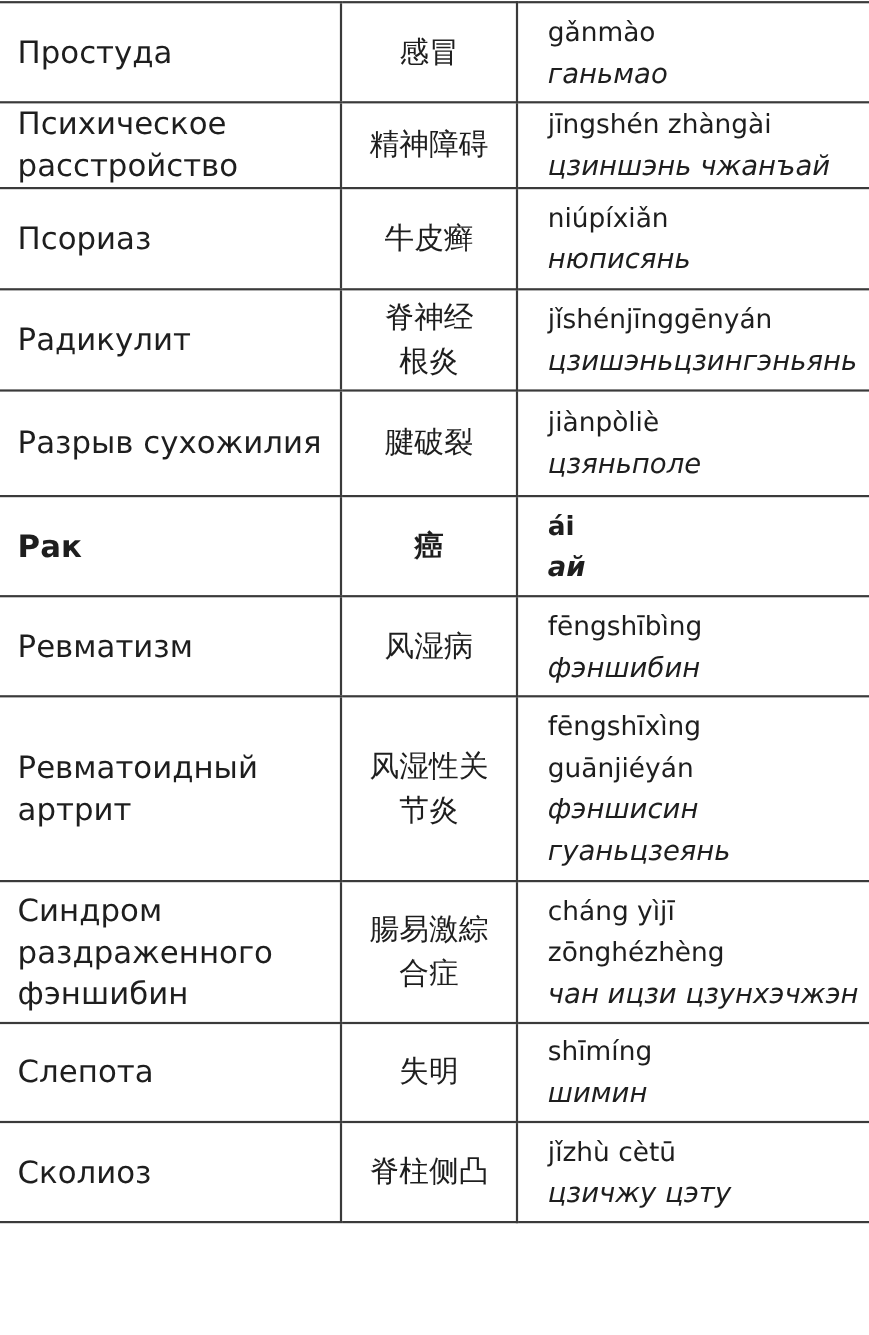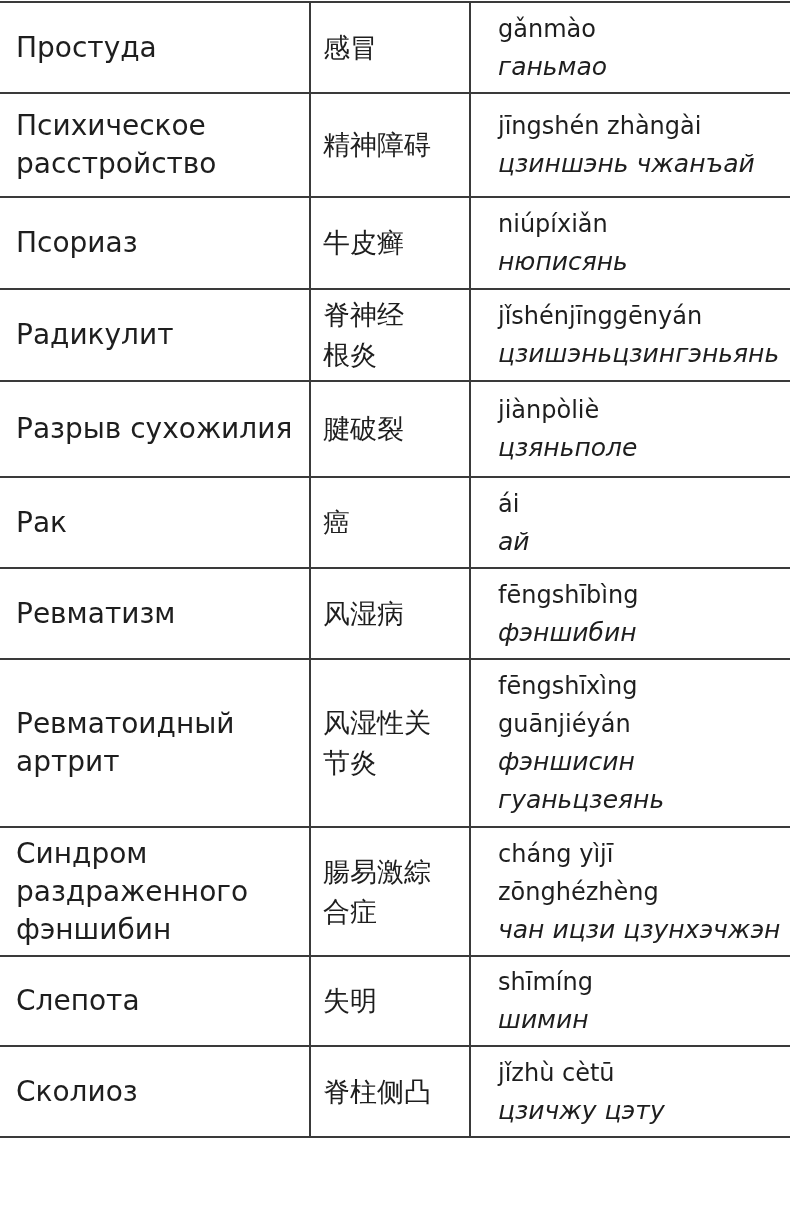--- a/index.html
+++ b/index.html
@@ -16,21 +16,21 @@
   table.glossary td {
     border-top: 2px solid #3a3a3a;
     border-bottom: 2px solid #3a3a3a;
     vertical-align: middle;
     padding: 0;
   }
   table.glossary td.ru { padding-left: 16px; font-size: 28px; line-height: 38px; }
   table.glossary td.zh {
     border-left: 2px solid #3a3a3a;
     border-right: 2px solid #3a3a3a;
-    text-align: left;
+    text-align: center;
     font-size: 27px;
     line-height: 40px;
     padding: 0 12px;
     border-radius: 27px;
   }
   table.glossary td.tr { padding-left: 27px; font-size: 24px; line-height: 38px; }
   .pinyin { display: block; white-space: pre-line; }
   .cyr { display: block; font-style: italic; white-space: pre-line; font-size: 25px; }
   .ru-text { white-space: pre-line; display: block; }
   .zh-text { white-space: pre-line; display: block; }
@@ -52,21 +52,21 @@
     </td>
     <td class="zh">
       <span class="zh-text">感冒</span>
     </td>
     <td class="tr">
       <span class="pinyin">gǎnmào</span>
       <span class="cyr">ганьмао</span>
     </td>
   </tr>
 
-  <tr style="height: 104px;">
+  <tr style="height: 78px;">
     <td class="ru">
       <span class="ru-text">Психическое
 расстройство</span>
     </td>
     <td class="zh">
       <span class="zh-text">精神障碍</span>
     </td>
     <td class="tr">
       <span class="pinyin">jīngshén zhàngài</span>
       <span class="cyr">цзиншэнь чжанъай</span>
@@ -106,21 +106,21 @@
     </td>
     <td class="zh">
       <span class="zh-text">腱破裂</span>
     </td>
     <td class="tr">
       <span class="pinyin">jiànpòliè</span>
       <span class="cyr">цзяньполе</span>
     </td>
   </tr>
 
-  <tr style="height: 91px;">
+  <tr style="height: 91px; font-weight: bold;">
     <td class="ru">
       <span class="ru-text">Рак</span>
     </td>
     <td class="zh">
       <span class="zh-text">癌</span>
     </td>
     <td class="tr">
       <span class="pinyin">ái</span>
       <span class="cyr">ай</span>
     </td>

